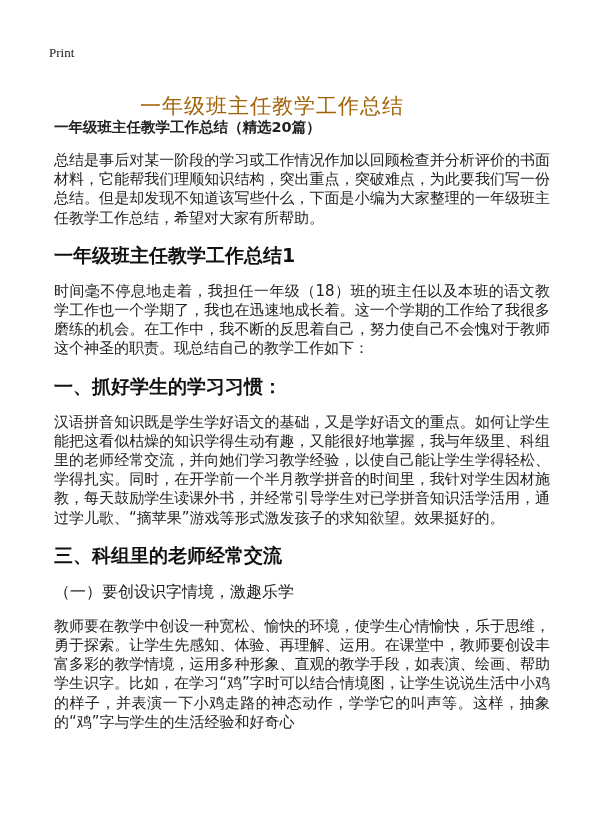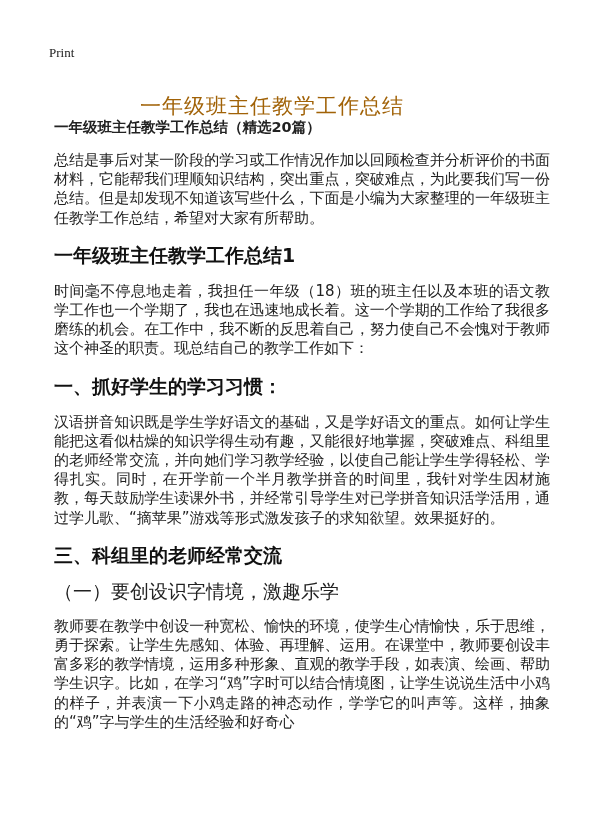--- a/index.html
+++ b/index.html
@@ -17,34 +17,34 @@
     }
     .content { position: absolute; left: 54px; top: 118px; width: 496px; }
     .subtitle { font-size: 14.5px; line-height: 19px; margin: 0 0 14px 0; color: #222; font-weight: bold; }
     .para {
       font-size: 15px; line-height: 19.2px; margin: 0 0 18px 0; color: #222;
       text-align: justify; word-break: break-all;
     }
     .heading {
       font-size: 19px; font-weight: bold; line-height: 19px; margin: 0 0 17px 0; color: #111;
     }
-    .subheading { font-size: 19px; line-height: 19px; margin: 0 0 16px 0; color: #222; }
+    .subheading { font-size: 16px; line-height: 19px; margin: 0 0 16px 0; color: #222; }
   </style>
 </head>
 <body>
 
 <div class="print-label">Print</div>
 <h1 class="doc-title">一年级班主任教学工作总结</h1>
 
 <div class="content">
   <p class="subtitle">一年级班主任教学工作总结（精选20篇）</p>
   <p class="para">总结是事后对某一阶段的学习或工作情况作加以回顾检查并分析评价的书面材料，它能帮我们理顺知识结构，突出重点，突破难点，为此要我们写一份总结。但是却发现不知道该写些什么，下面是小编为大家整理的一年级班主任教学工作总结，希望对大家有所帮助。</p>
   <p class="heading">一年级班主任教学工作总结1</p>
   <p class="para">时间毫不停息地走着，我担任一年级（18）班的班主任以及本班的语文教学工作也一个学期了，我也在迅速地成长着。这一个学期的工作给了我很多磨练的机会。在工作中，我不断的反思着自己，努力使自己不会愧对于教师这个神圣的职责。现总结自己的教学工作如下：</p>
 
   <p class="heading">一、抓好学生的学习习惯：</p>
 
-  <p class="para">汉语拼音知识既是学生学好语文的基础，又是学好语文的重点。如何让学生能把这看似枯燥的知识学得生动有趣，又能很好地掌握，突破难点、科组里的老师经常交流，并向她们学习教学经验，以使自己能让学生学得轻松、学得扎实。同时，在开学前一个半月教学拼音的时间里，我针对学生因材施教，每天鼓励学生读课外书，并经常引导学生对已学拼音知识活学活用，通过学儿歌、“摘苹果”游戏等形式激发孩子的求知欲望。效果挺好的。</p>
+  <p class="para">汉语拼音知识既是学生学好语文的基础，又是学好语文的重点。如何让学生能把这看似枯燥的知识学得生动有趣，又能很好地掌握，我与年级里、科组里的老师经常交流，并向她们学习教学经验，以使自己能让学生学得轻松、学得扎实。同时，在开学前一个半月教学拼音的时间里，我针对学生因材施教，每天鼓励学生读课外书，并经常引导学生对已学拼音知识活学活用，通过学儿歌、“摘苹果”游戏等形式激发孩子的求知欲望。效果挺好的。</p>
 
   <p class="heading">三、科组里的老师经常交流</p>
   <p class="subheading">（一）要创设识字情境，激趣乐学</p>
   <p class="para">教师要在教学中创设一种宽松、愉快的环境，使学生心情愉快，乐于思维，勇于探索。让学生先感知、体验、再理解、运用。在课堂中，教师要创设丰富多彩的教学情境，运用多种形象、直观的教学手段，如表演、绘画、帮助学生识字。比如，在学习“鸡”字时可以结合情境图，让学生说说生活中小鸡的样子，并表演一下小鸡走路的神态动作，学学它的叫声等。这样，抽象的“鸡”字与学生的生活经验和好奇心</p>
 </div>
 
 </body></html>

